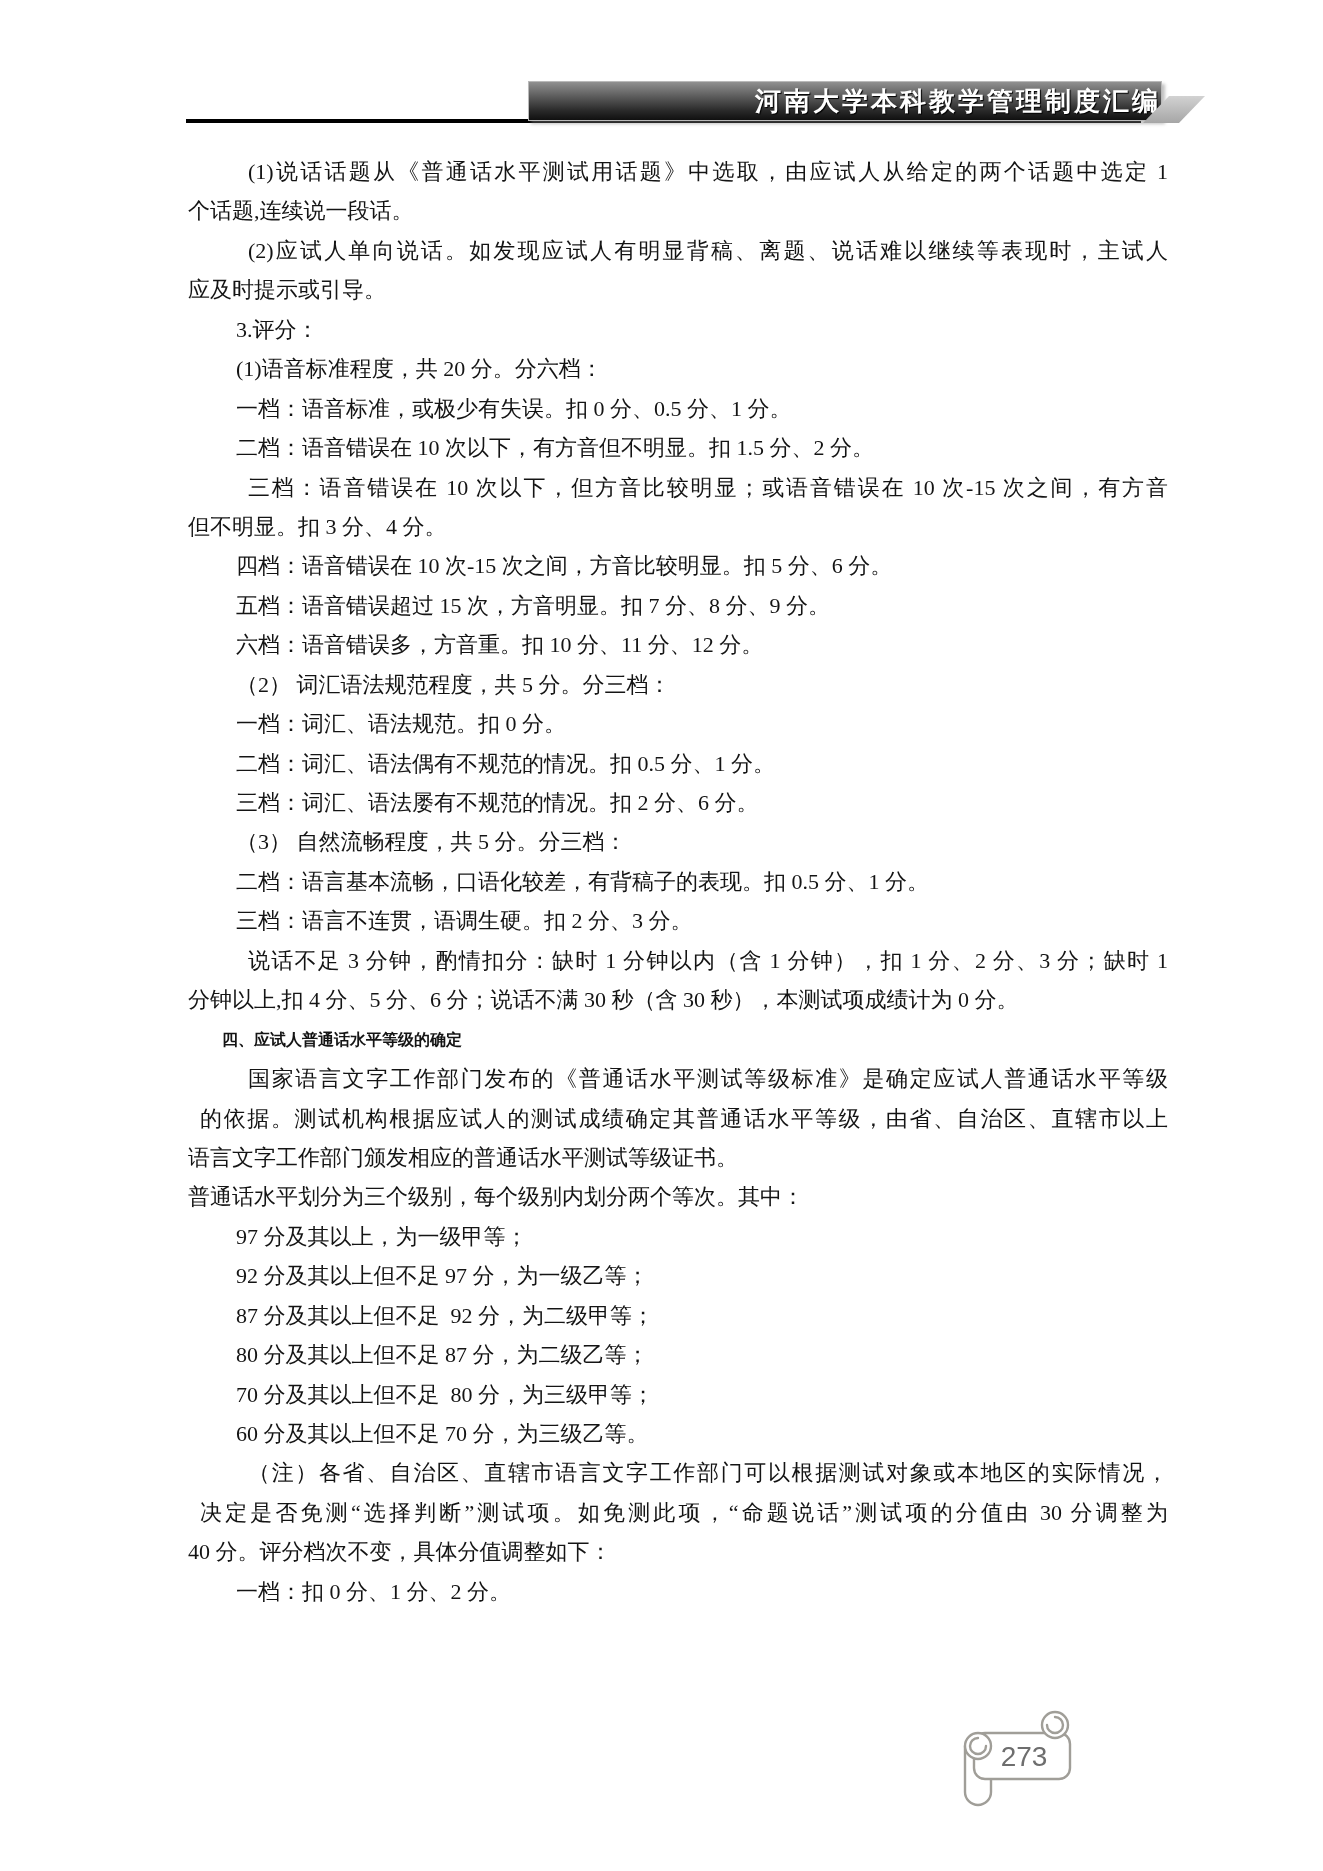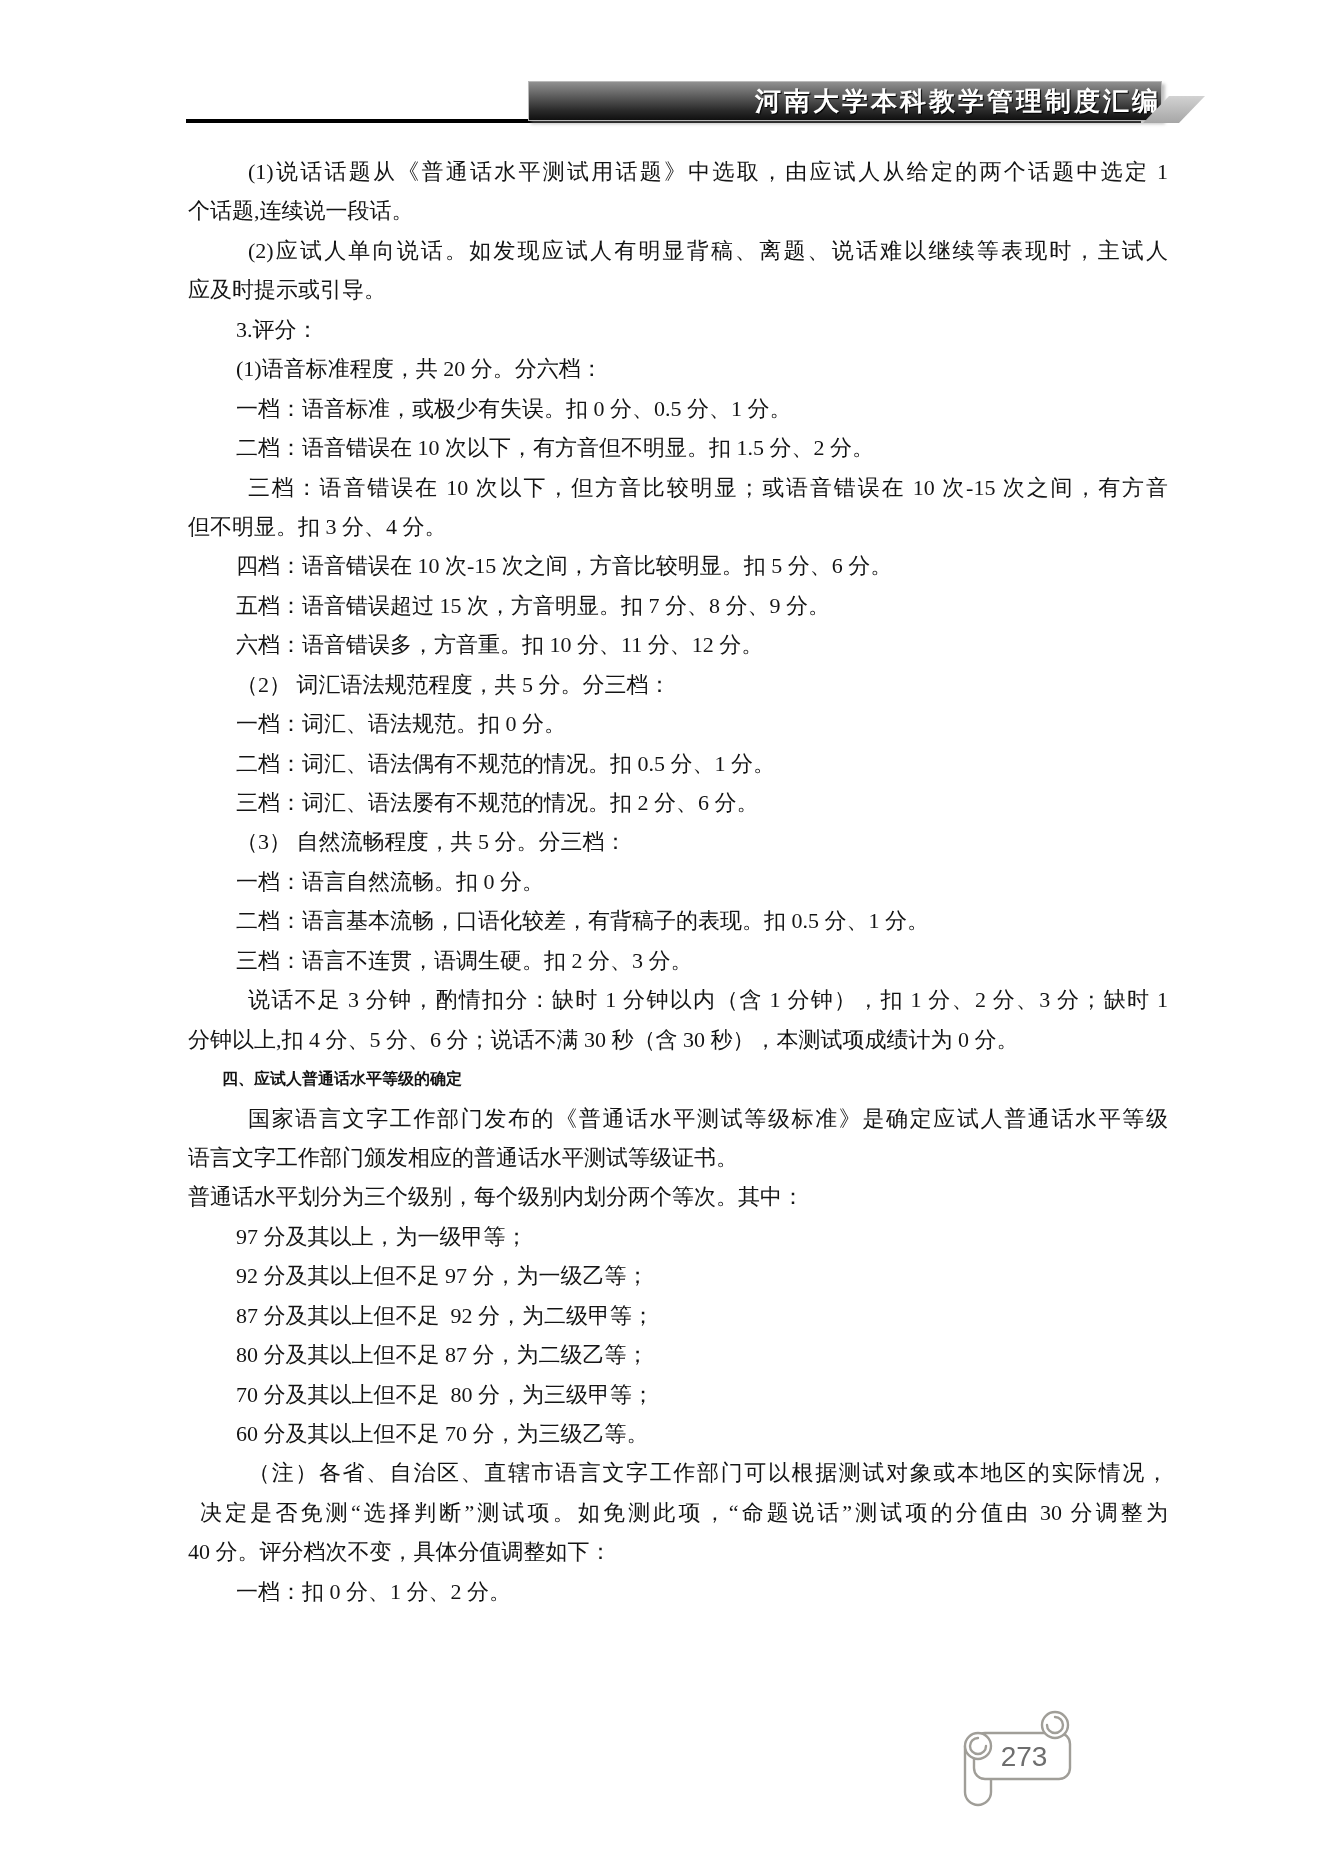--- a/index.html
+++ b/index.html
@@ -71,27 +71,27 @@
     <div class="line j in1">三档：语音错误在 10 次以下，但方音比较明显；或语音错误在 10 次-15 次之间，有方音</div>
     <div class="line">但不明显。扣 3 分、4 分。</div>
     <div class="line in1">四档：语音错误在 10 次-15 次之间，方音比较明显。扣 5 分、6 分。</div>
     <div class="line in1">五档：语音错误超过 15 次，方音明显。扣 7 分、8 分、9 分。</div>
     <div class="line in1">六档：语音错误多，方音重。扣 10 分、11 分、12 分。</div>
     <div class="line in1">（2） 词汇语法规范程度，共 5 分。分三档：</div>
     <div class="line in1">一档：词汇、语法规范。扣 0 分。</div>
     <div class="line in1">二档：词汇、语法偶有不规范的情况。扣 0.5 分、1 分。</div>
     <div class="line in1">三档：词汇、语法屡有不规范的情况。扣 2 分、6 分。</div>
     <div class="line in1">（3） 自然流畅程度，共 5 分。分三档：</div>
-    <div class="line in1">一档：语言自然流畅。扣 0 分。</div>
     <div class="line in1">二档：语言基本流畅，口语化较差，有背稿子的表现。扣 0.5 分、1 分。</div>
     <div class="line in1">三档：语言不连贯，语调生硬。扣 2 分、3 分。</div>
     <div class="line j in1">说话不足 3 分钟，酌情扣分：缺时 1 分钟以内（含 1 分钟），扣 1 分、2 分、3 分；缺时 1</div>
     <div class="line">分钟以上,扣 4 分、5 分、6 分；说话不满 30 秒（含 30 秒），本测试项成绩计为 0 分。</div>
     <div class="line b in2">四、应试人普通话水平等级的确定</div>
     <div class="line j in1">国家语言文字工作部门发布的《普通话水平测试等级标准》是确定应试人普通话水平等级</div>
+    <div class="line j">的依据。测试机构根据应试人的测试成绩确定其普通话水平等级，由省、自治区、直辖市以上</div>
     <div class="line">语言文字工作部门颁发相应的普通话水平测试等级证书。</div>
     <div class="line">普通话水平划分为三个级别，每个级别内划分两个等次。其中：</div>
     <div class="line in1">97 分及其以上，为一级甲等；</div>
     <div class="line in1">92 分及其以上但不足 97 分，为一级乙等；</div>
     <div class="line in1">87 分及其以上但不足  92 分，为二级甲等；</div>
     <div class="line in1">80 分及其以上但不足 87 分，为二级乙等；</div>
     <div class="line in1">70 分及其以上但不足  80 分，为三级甲等；</div>
     <div class="line in1">60 分及其以上但不足 70 分，为三级乙等。</div>
     <div class="line j in1">（注）各省、自治区、直辖市语言文字工作部门可以根据测试对象或本地区的实际情况，</div>
     <div class="line j">决定是否免测“选择判断”测试项。如免测此项，“命题说话”测试项的分值由 30 分调整为</div>

